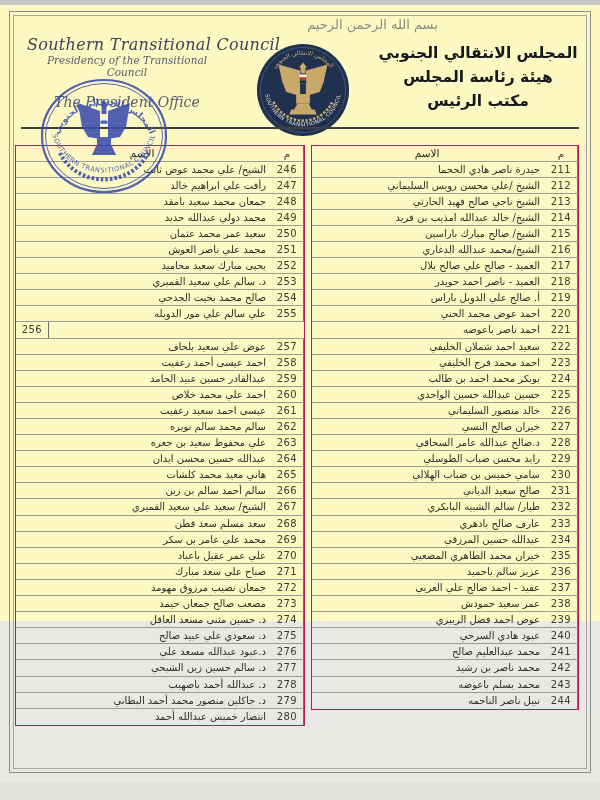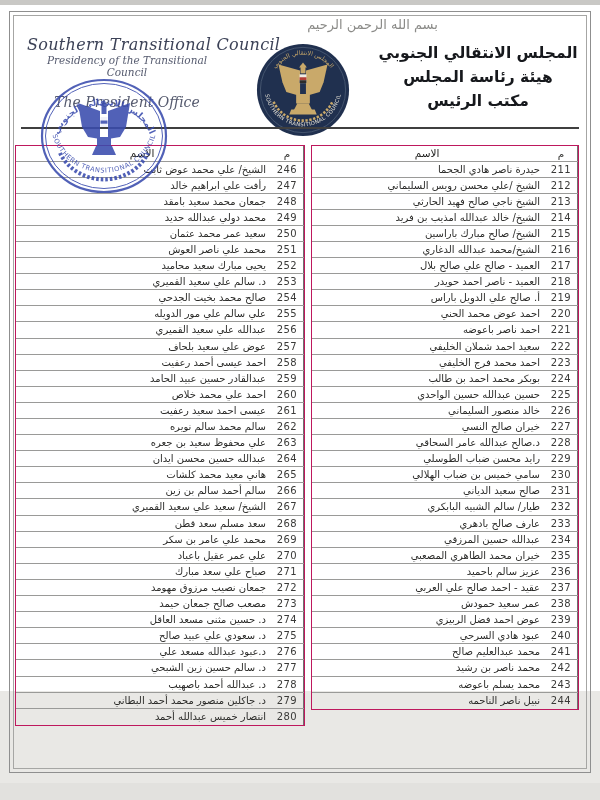--- a/index.html
+++ b/index.html
@@ -2,22 +2,22 @@
 <html lang="ar"><head>
 <meta charset="utf-8">
 <style>
   html,body{margin:0;padding:0;}
   body{
     width:600px;height:800px;overflow:hidden;position:relative;
     background:#e9e8e5;
     font-family:"DejaVu Sans","Liberation Sans",sans-serif;
   }
   .paper{
-    position:absolute;left:0;top:5px;width:600px;height:686px;
-    background:#ffffff;
+    position:absolute;left:0;top:5px;width:600px;height:616px;
+    background:#fef9c3;
   }
   .scan-strip-top{position:absolute;left:0;top:0;width:600px;height:5px;background:#c9c8c5;}
   .scan-strip-bottom{position:absolute;left:0;top:783px;width:600px;height:17px;background:#e2e1de;}
   .frame-outer{
     position:absolute;left:9px;top:6px;width:580px;height:760px;
     border:1.5px solid #8f8f8f;
   }
   .frame-inner{
     position:absolute;left:3px;top:3px;right:3px;bottom:3px;
     border:1px solid #a6a6a4;
@@ -169,21 +169,20 @@
         </div>
         <div class="trow">
           <div class="tname">صالح محمد بخيت الجدحي</div>
           <div class="tnum">254</div>
         </div>
         <div class="trow">
           <div class="tname">علي سالم علي مور الدويله</div>
           <div class="tnum">255</div>
         </div>
         <div class="trow">
-          <div class="tname">عبدالله علي سعيد القميري</div>
           <div class="tnum">256</div>
         </div>
         <div class="trow">
           <div class="tname">عوض علي سعيد بلحاف</div>
           <div class="tnum">257</div>
         </div>
         <div class="trow">
           <div class="tname">احمد عيسى أحمد رعفيت</div>
           <div class="tnum">258</div>
         </div>

